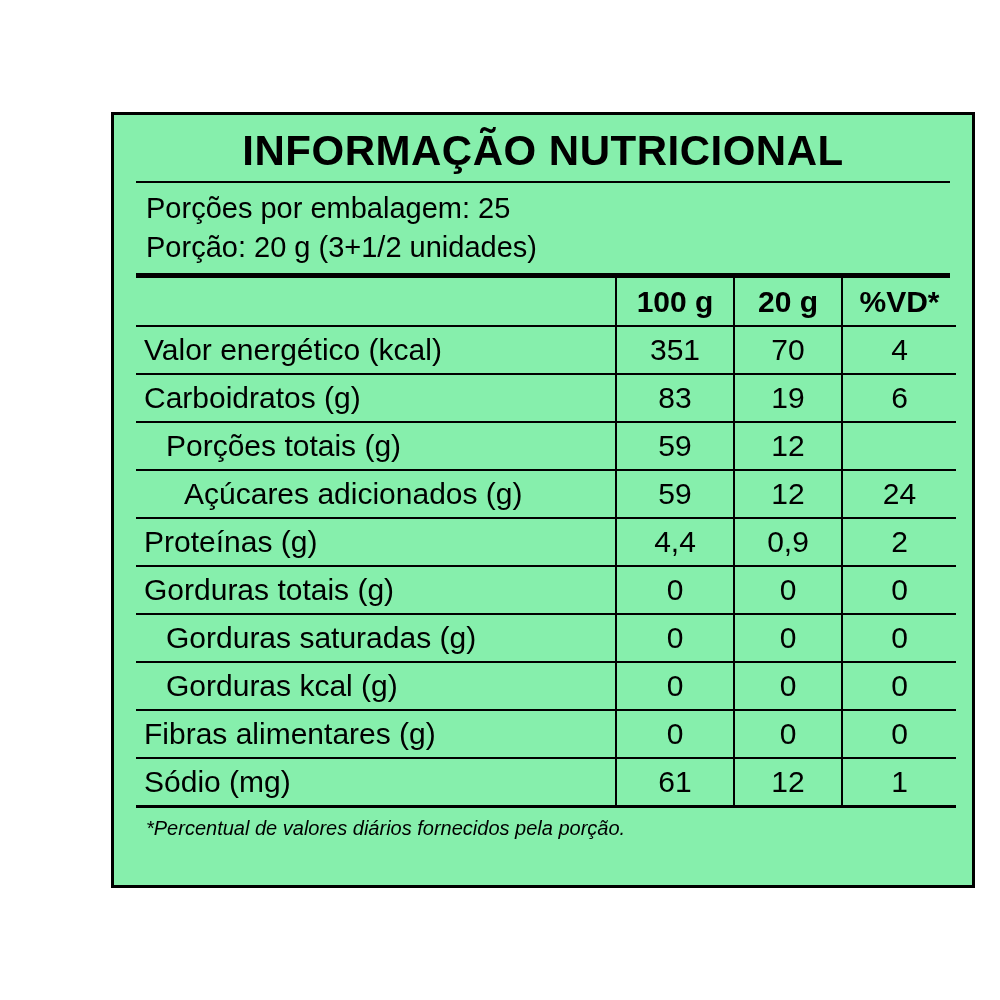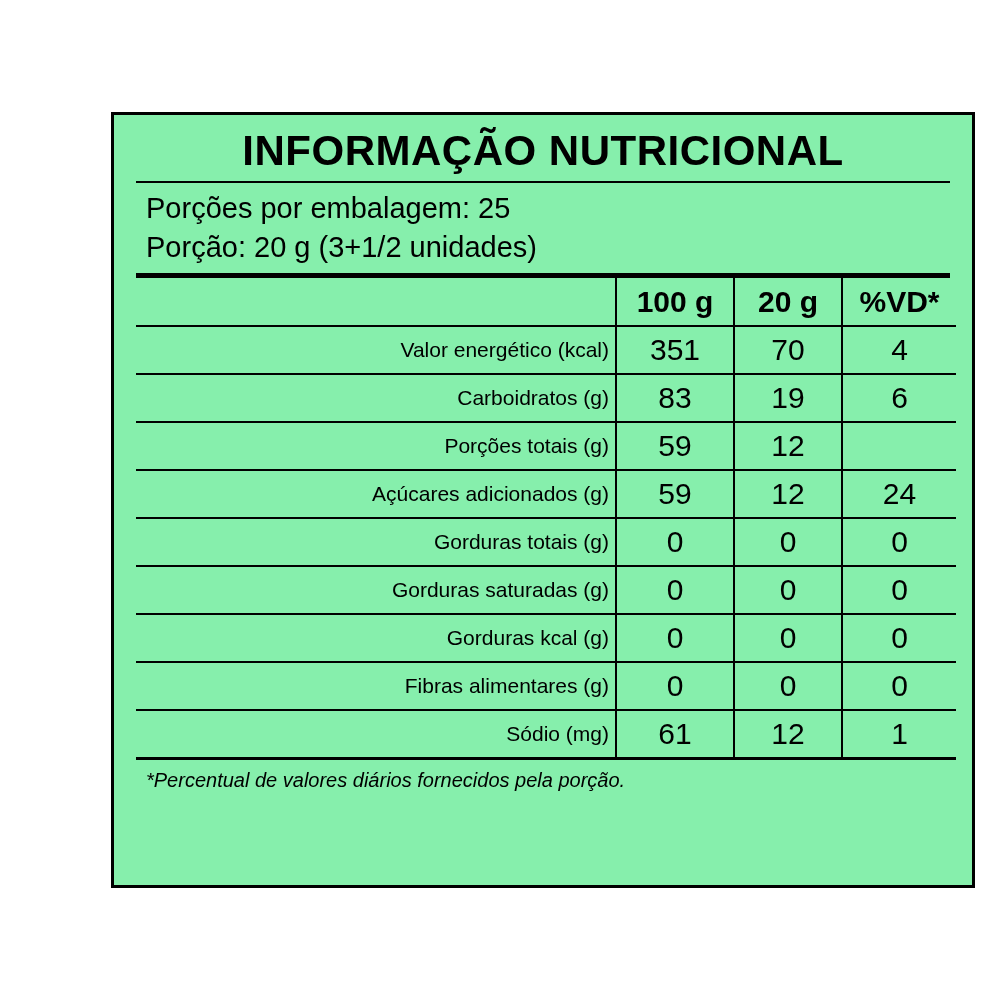--- a/index.html
+++ b/index.html
@@ -80,23 +80,23 @@
     border-right: 2px solid #000000;
   }
   table.nutri th.h-val {
     text-align: center;
     font-weight: bold;
     font-size: 30px;
     border-right: 2px solid #000000;
   }
   table.nutri th.h-val.last { border-right: none; }
   table.nutri td.name {
-    text-align: right;
-    border-right: 2px solid #000000;
-    font-size: 21px;
+    text-align: left;
+    border-right: 2px solid #000000;
+    font-size: 30px;
     padding-left: 8px;
   }
   table.nutri td.name.indent1 { padding-left: 30px; }
   table.nutri td.name.indent2 { padding-left: 48px; }
   table.nutri td.val {
     text-align: center;
     border-right: 2px solid #000000;
     font-size: 30px;
   }
   table.nutri td.val.last { border-right: none; }
@@ -158,20 +158,26 @@
             <td class="val">12</td>
             <td class="val last"></td>
           </tr>
           <tr>
             <td class="name indent2">Açúcares adicionados (g)</td>
             <td class="val">59</td>
             <td class="val">12</td>
             <td class="val last">24</td>
           </tr>
           <tr>
+            <td class="name">Proteínas (g)</td>
+            <td class="val">4,4</td>
+            <td class="val">0,9</td>
+            <td class="val last">2</td>
+          </tr>
+          <tr>
             <td class="name">Gorduras totais (g)</td>
             <td class="val">0</td>
             <td class="val">0</td>
             <td class="val last">0</td>
           </tr>
           <tr>
             <td class="name indent1">Gorduras saturadas (g)</td>
             <td class="val">0</td>
             <td class="val">0</td>
             <td class="val last">0</td>

